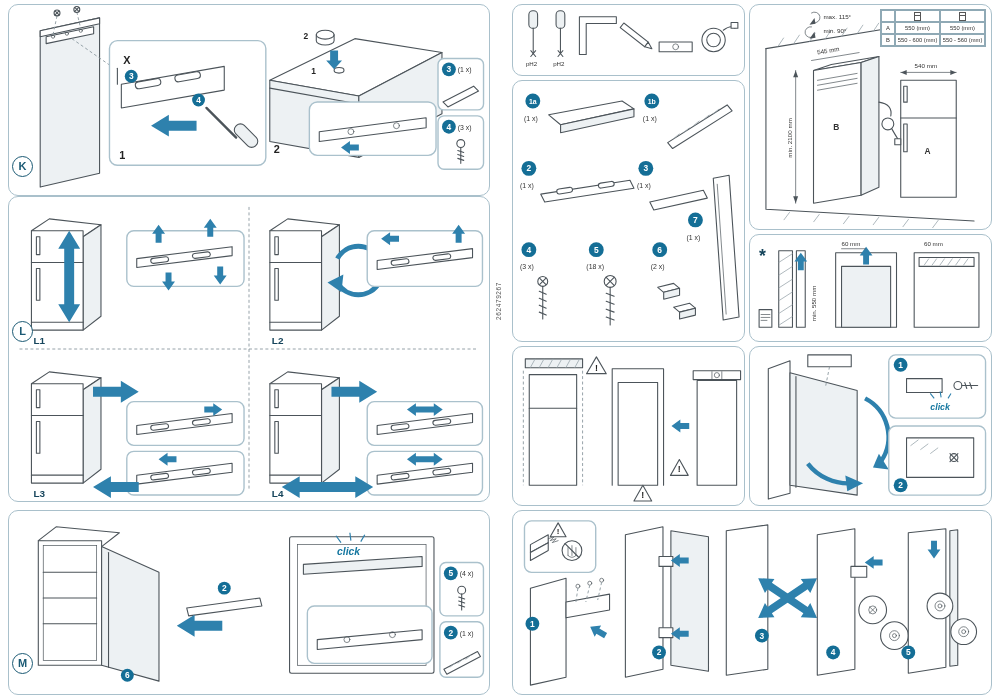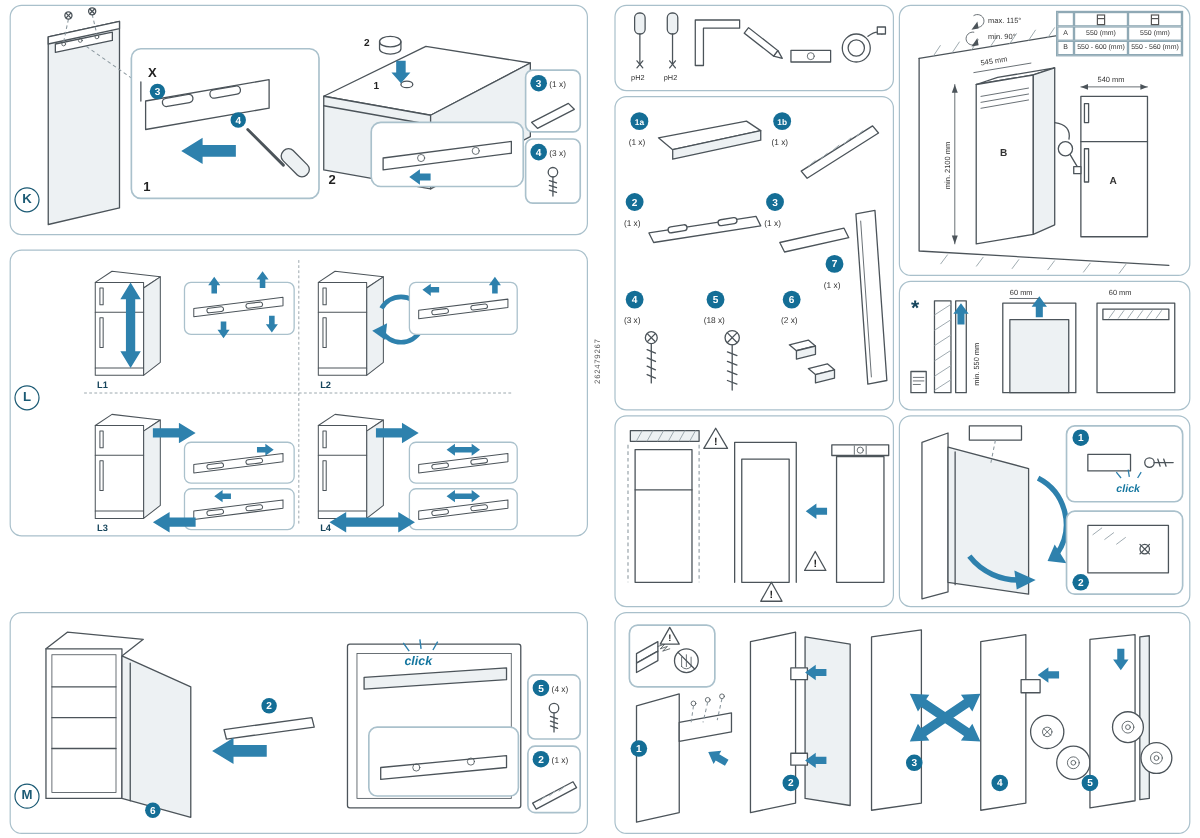--- a/index.html
+++ b/index.html
@@ -150,21 +150,21 @@
       <circle cx="455" cy="140" r="4"></circle>
             <line x1="455" y1="144" x2="455" y2="160"></line>
       <line x1="452" y1="147" x2="458" y2="149"></line>
             <line x1="452" y1="151" x2="458" y2="153"></line>
             <line x1="452" y1="155" x2="458" y2="157"></line>
     </g>
   </g>
 </svg>
 </section>
 
-<section class="panel" style="left:8px;top:208px;width:482px;height:239px">
+<section class="panel" style="left:8px;top:196px;width:482px;height:306px">
 <svg viewBox="0 0 482 306">
   <line class="dash" x1="241" y1="10" x2="241" y2="296"></line>
   <line class="dash" x1="10" y1="153" x2="472" y2="153"></line>
 
   <g>
     <use href="#fridgeL" transform="translate(22,20)"></use>
     <g transform="translate(60,80) rotate(90)">
             <use href="#arrD"></use>
           </g>
     <rect class="inset" x="118" y="34" width="118" height="56" rx="7"></rect>

